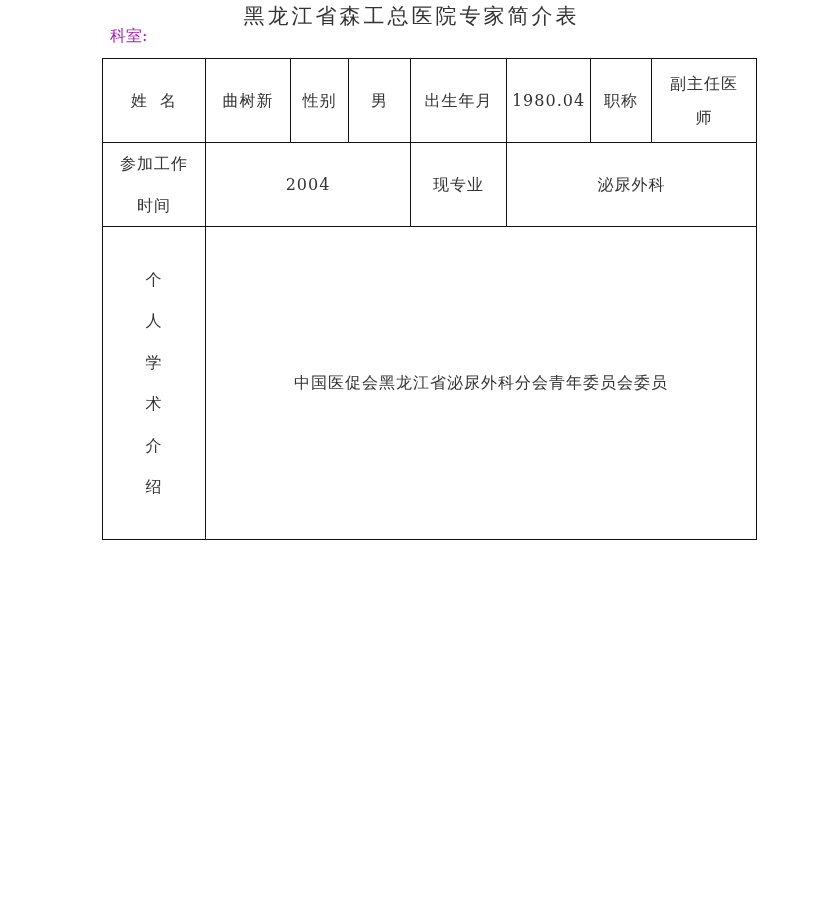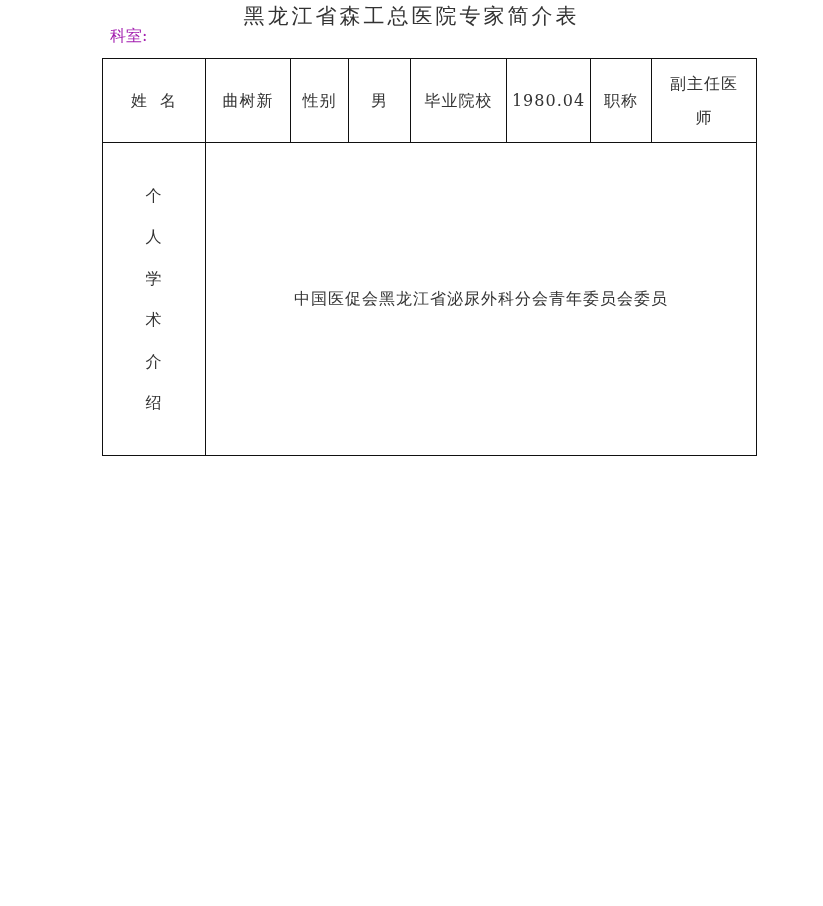--- a/index.html
+++ b/index.html
@@ -31,27 +31,36 @@
       <col style="width:84px">
       <col style="width:61px">
       <col style="width:105px">
   </colgroup>
   <tbody>
       <tr style="height:84px">
     <td><span style="white-space:pre">姓  名</span></td>
     <td>曲树新</td>
     <td>性别</td>
     <td>男</td>
-    <td>毕业院校</td>
+    <td>出生年月</td>
     <td>1980.04</td>
     <td>职称</td>
     <td style="line-height:2.1">
       <span>副主任医</span><br>
       <span>师</span>
     </td>
+  </tr>
+  <tr style="height:83px">
+    <td style="line-height:2.6">
+      <span>参加工作</span><br>
+      <span>时间</span>
+    </td>
+    <td colspan="3">2004</td>
+    <td>现专业</td>
+    <td colspan="3">泌尿外科</td>
   </tr>
   <tr style="height:313px">
     <td class="vert">
       <span>个</span>
       <span>人</span>
       <span>学</span>
       <span>术</span>
       <span>介</span>
       <span>绍</span>
     </td>

